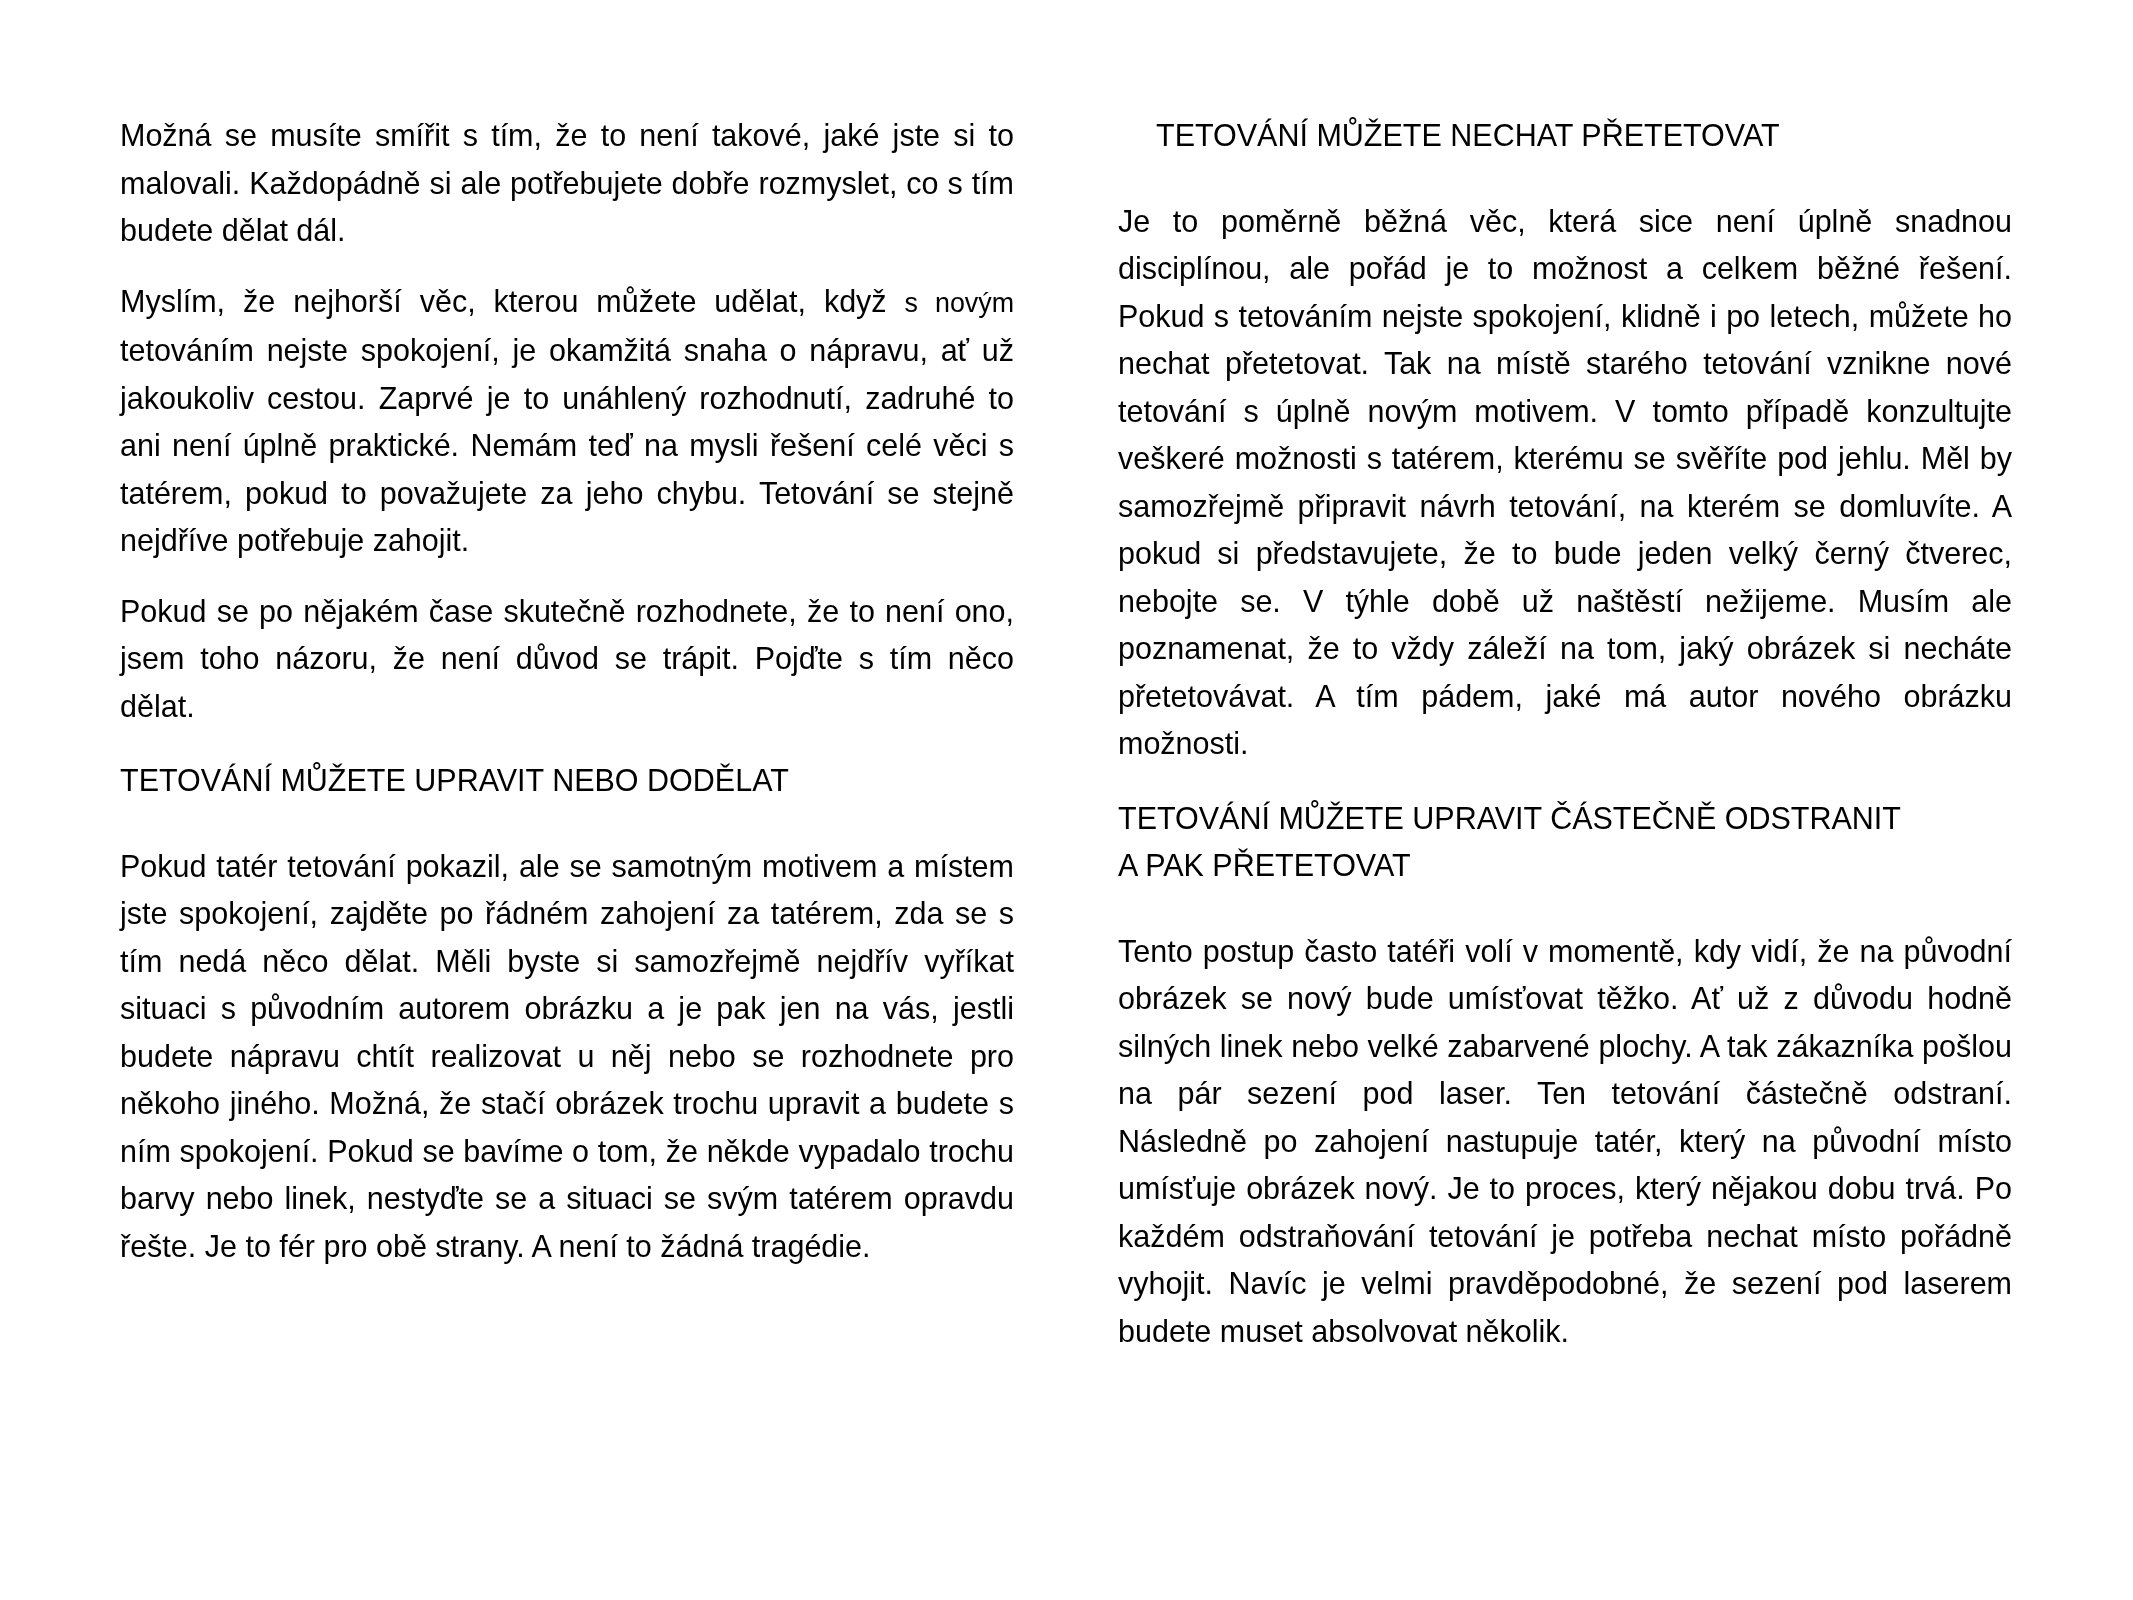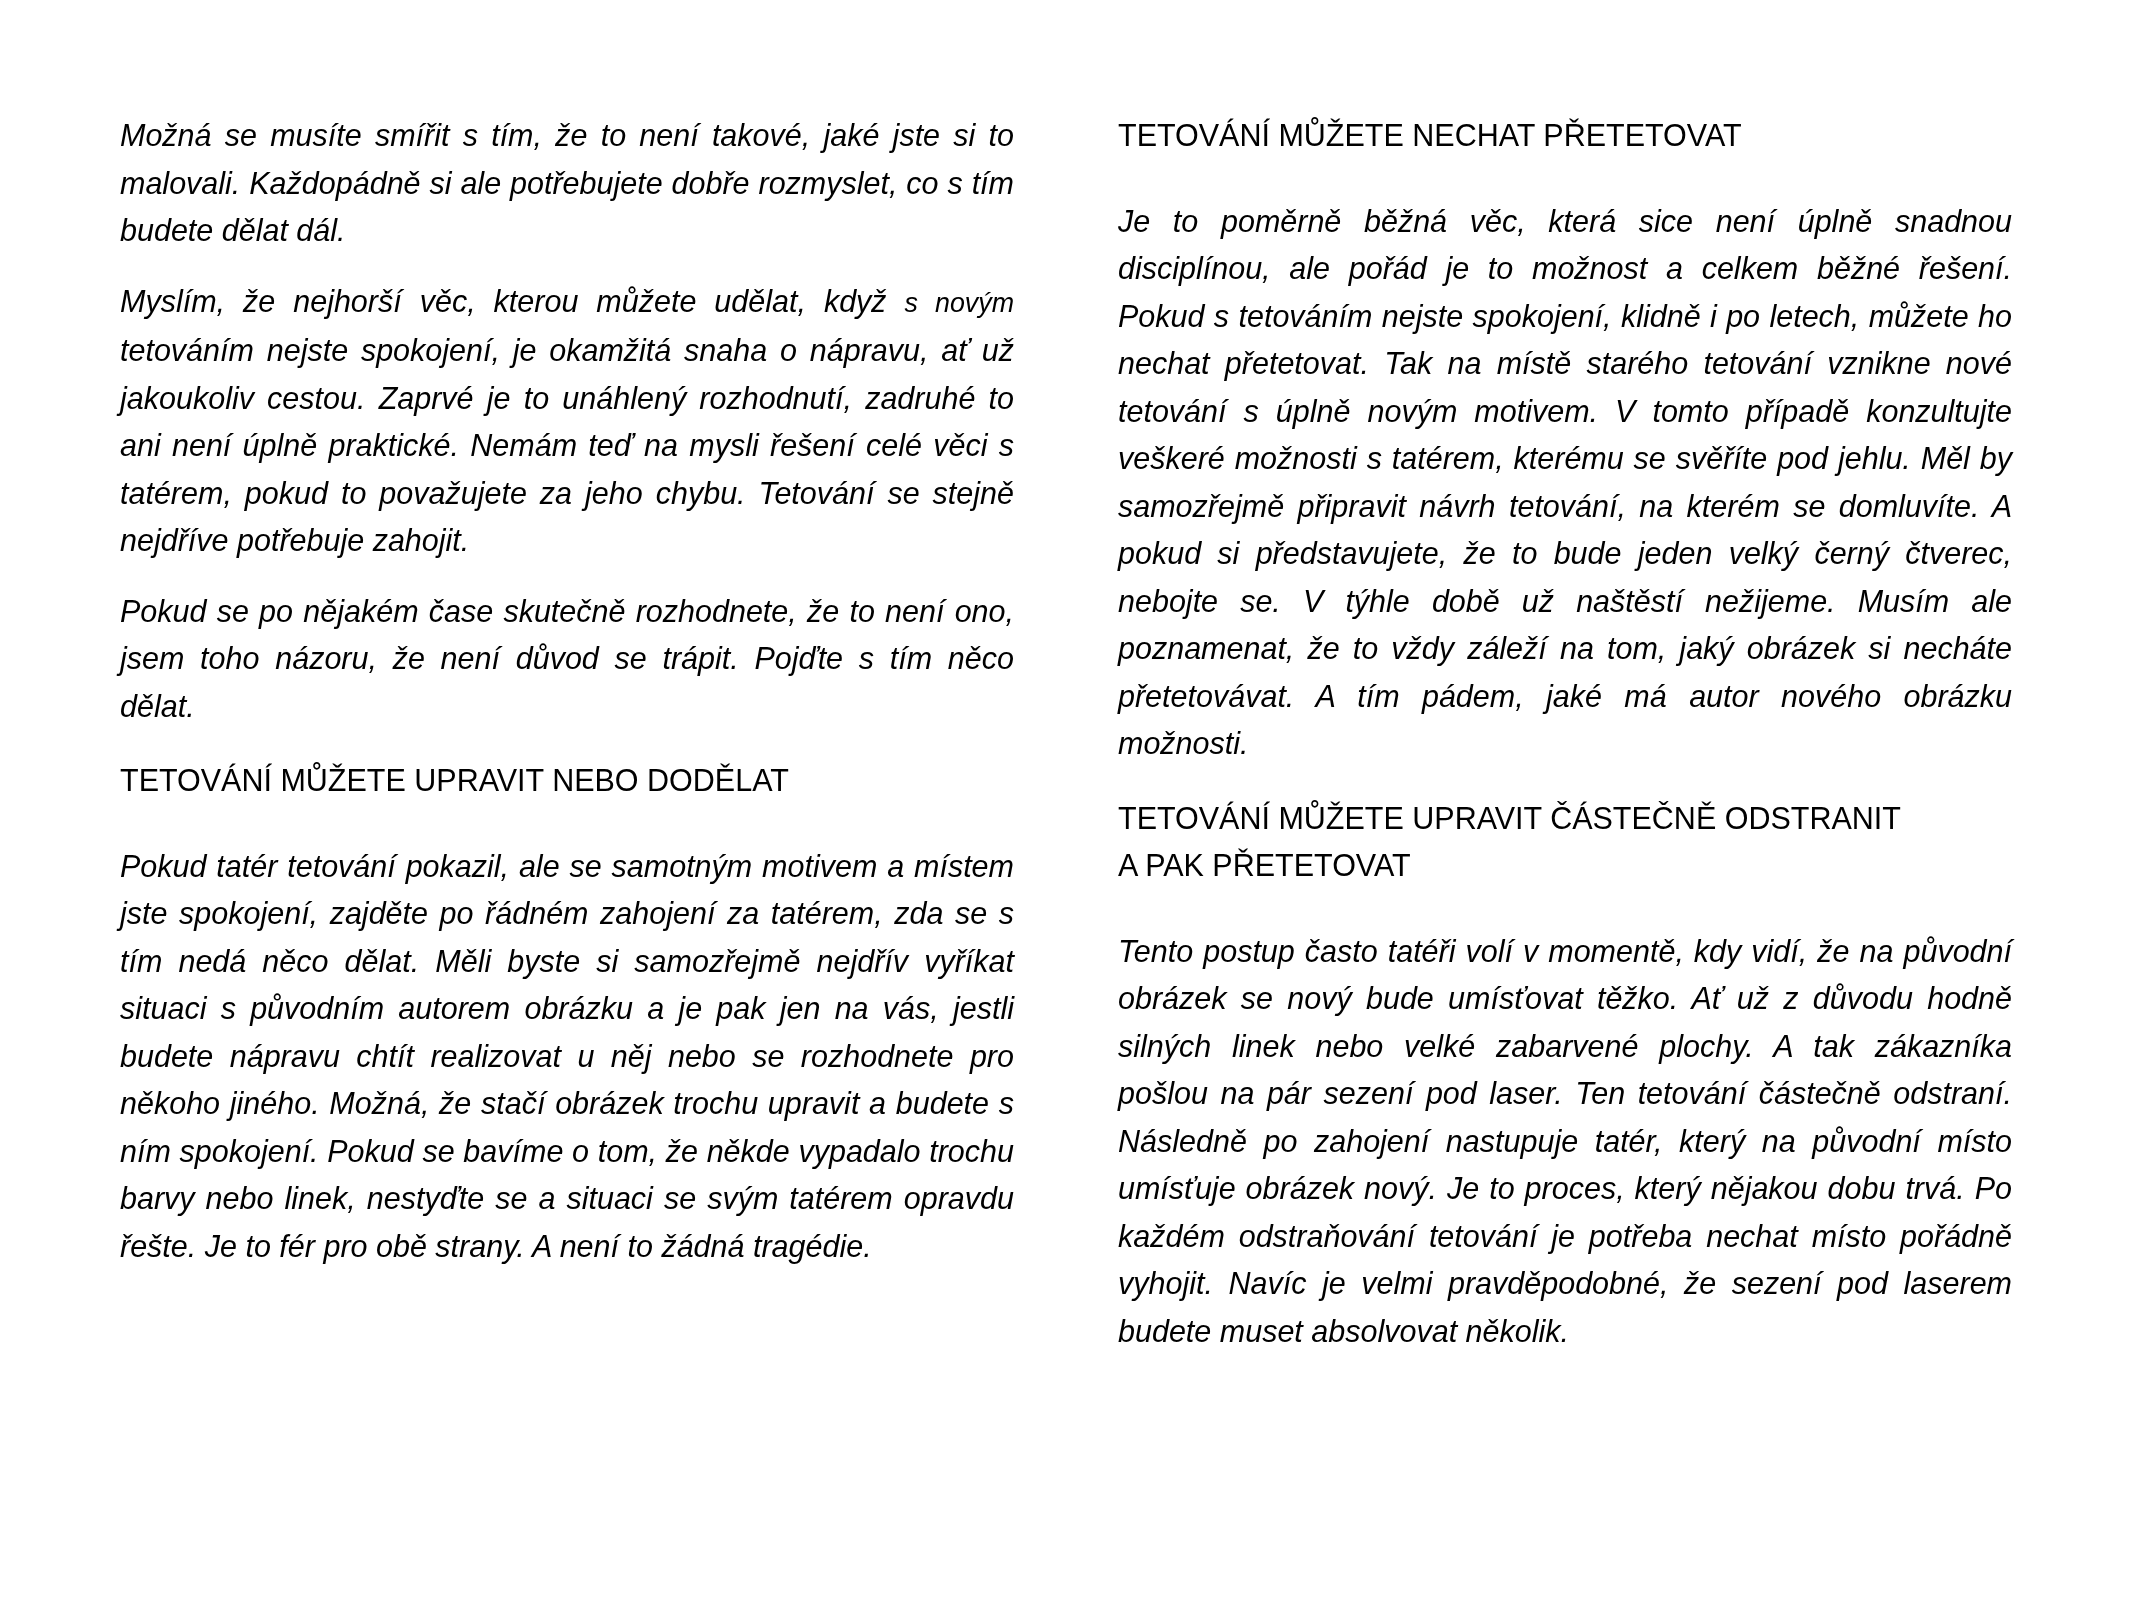--- a/index.html
+++ b/index.html
@@ -25,31 +25,31 @@
     width: 894px;
     font-size: 30.5px;
     line-height: 47.5px;
     font-weight: 400;
     letter-spacing: 0;
   }
   .column p {
     margin: 0 0 23px 0;
     text-align: justify;
     text-justify: inter-word;
-    font-style: italic;
   }
   .column h2 {
     font-size: 30.5px;
     line-height: 47.5px;
     font-weight: 400;
     text-align: left;
     margin: 27px 0 38px 0;
   }
   .column h2:first-child {
     margin-top: 0;
+    margin-left: 38px;
   }
   .small-inline {
     font-size: 0.88em;
   }
 </style>
 </head>
 <body>
 
 <div class="page">
 

